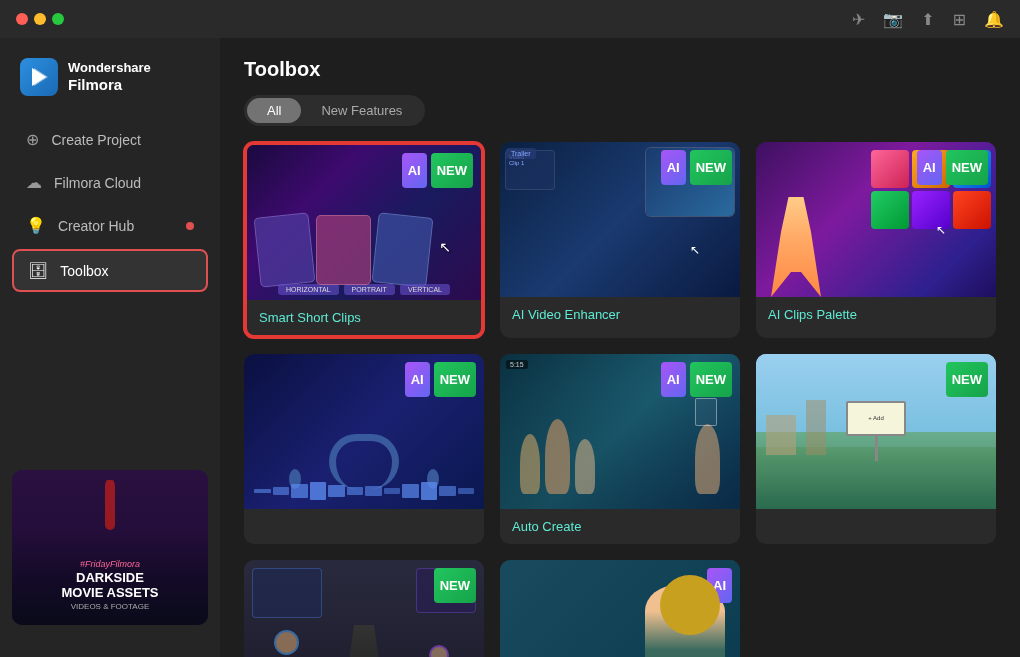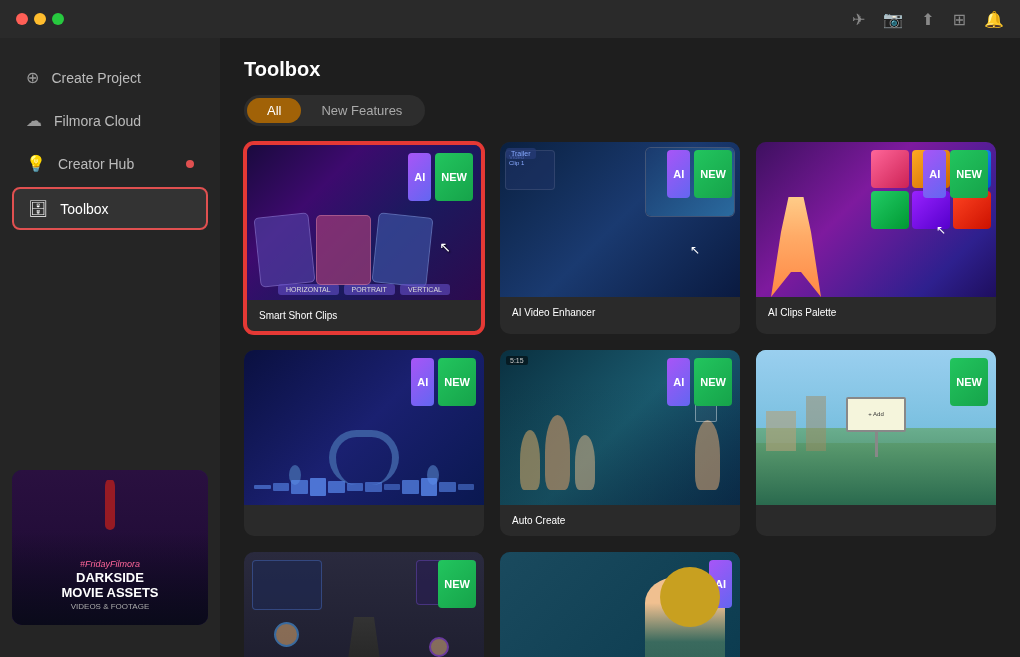--- a/index.html
+++ b/index.html
@@ -198,21 +198,21 @@
     }
     .tab {
       padding: 5px 20px;
       border-radius: 16px;
       font-size: 13px;
       cursor: pointer;
       color: #aaa;
       transition: all 0.15s;
     }
     .tab.active {
-      background: #a16207;
+      background: #737373;
       color: #fff;
     }
 
     
     .grid-area {
       flex: 1;
       overflow-y: auto;
       padding: 16px 24px;
     }
     .grid-area::-webkit-scrollbar { width: 6px; }
@@ -244,33 +244,33 @@
       overflow: hidden;
     }
     .badge-group {
       position: absolute;
       top: 8px;
       right: 8px;
       display: flex;
       gap: 4px;
     }
     .badge {
-      font-size: 11px;
+      font-size: 13px;
       font-weight: 700;
-      padding: 18px 6px;
+      padding: 10px 6px;
       border-radius: 4px;
     }
     .badge-ai { background: linear-gradient(135deg, #a855f7, #6366f1); color: #fff; }
     .badge-new { background: linear-gradient(135deg, #22c55e, #16a34a); color: #fff; }
     .badge-ai-only { background: linear-gradient(135deg, #a855f7, #6366f1); color: #fff; }
 
     .tool-label {
       padding: 10px 12px;
-      font-size: 10px;
-      color: #ffffff;
+      font-size: 13px;
+      color: #5eead4;
       font-weight: 500;
     }
 
     
     .thumb-smart-short {
       background: linear-gradient(135deg, #1a0a3e 0%, #3d0a6e 30%, #1a1a5e 60%, #2d0a4e 100%);
       display: flex;
       align-items: center;
       justify-content: center;
       position: relative;
@@ -292,20 +292,32 @@
     <span class="title-bar-icon">📷</span>
     <span class="title-bar-icon">⬆</span>
     <span class="title-bar-icon">⊞</span>
     <span class="title-bar-icon">🔔</span>
   </div>
 </div>
 
 <div class="app-body">
 
   <div class="sidebar">
+    <div class="sidebar-logo">
+      <div class="logo-icon">
+        <svg width="22" height="22" viewBox="0 0 22 22" fill="none">
+          <polygon points="4,2 18,11 4,20" fill="white"></polygon>
+          <polygon points="4,2 18,11 4,20" fill="white" opacity="0.5" transform="translate(2,0)"></polygon>
+        </svg>
+      </div>
+      <div class="logo-text">
+        <span class="brand">Wondershare</span>
+        <span class="product">Filmora</span>
+      </div>
+    </div>
 
     <nav class="sidebar-nav">
       <div class="nav-item">
         <span class="nav-icon">⊕</span>
         <span>Create Project</span>
       </div>
       <div class="nav-item">
         <span class="nav-icon">☁</span>
         <span>Filmora Cloud</span>
       </div>

